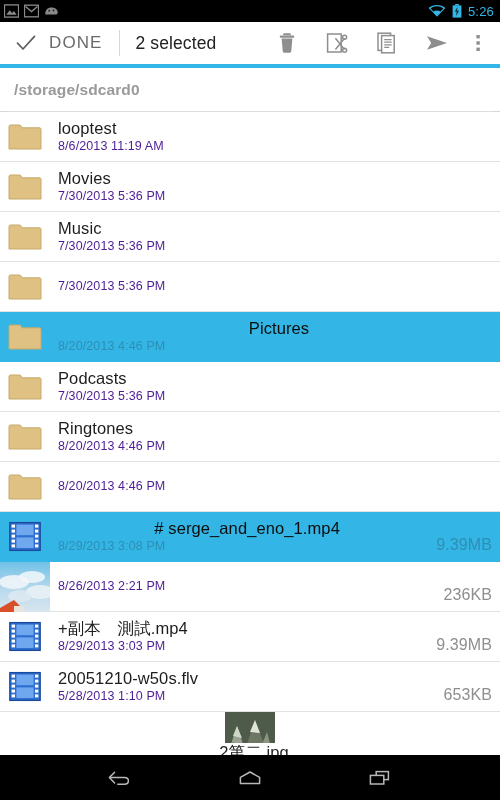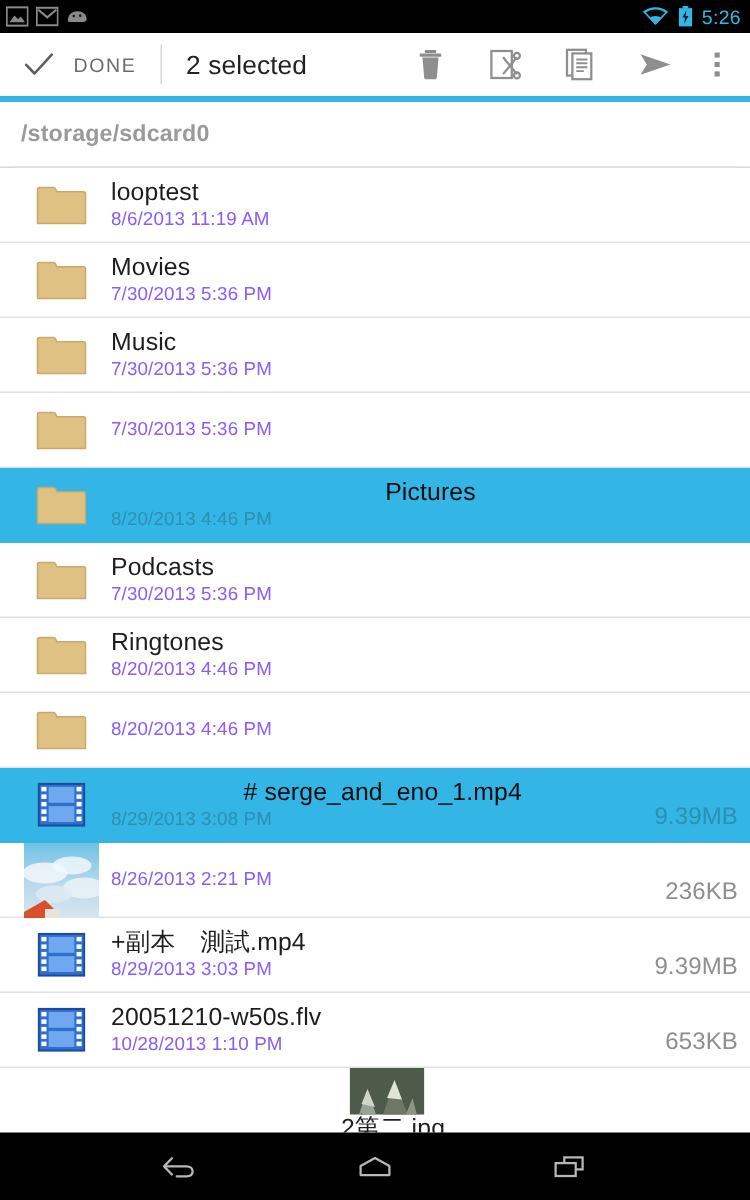--- a/index.html
+++ b/index.html
@@ -23,21 +23,21 @@
   .sb-clock{ color:#33b5e5; font-size:13px; letter-spacing:0.2px; line-height:1; font-family:"Liberation Sans", sans-serif;}
 
   
   .actionbar{
     height:42px; background:#ffffff; display:flex; align-items:center;
     padding:0 6px 0 14px; position:relative;
   }
   .done-grp{ display:flex; align-items:center; gap:11px; cursor:default; }
   .check-ico{ width:24px; height:24px; display:block; }
   .done-lbl{
-    font-size:13px; color:#6b6b6b; letter-spacing:1.1px; font-weight:400;
+    font-size:17px; color:#6b6b6b; letter-spacing:1.1px; font-weight:400;
   }
   .ab-divider{ width:1px; height:26px; background:#d6d6d6; margin:0 16px 0 16px; }
   .sel-count{ font-size:17.5px; color:#222; font-weight:400; letter-spacing:0.1px; }
   .ab-actions{ margin-left:auto; display:flex; align-items:center; }
   .ab-btn{
     width:50px; height:42px; display:flex; align-items:center; justify-content:center;
     cursor:pointer; background:transparent; border:0;
   }
   .ab-btn.overflow{ width:32px; }
   .ab-ico{ display:block; }
@@ -50,36 +50,36 @@
   }
   .pathbar:after{
     content:""; position:absolute; left:8px; right:8px; bottom:-1px; height:1px; background:#dedede;
   }
   .path-text{ font-size:15.5px; color:#9a9a9a; letter-spacing:0.1px;font-weight:bold; }
 
   
   .list{ position:absolute; top:112px; left:0; right:0; bottom:45px; overflow:hidden; background:#fff; }
   .row{
     height:50px; display:flex; align-items:center; position:relative;
-    border-bottom:1px solid #e2e2e2; padding-left:16px; background:#fff;
+    border-bottom:1px solid #e2e2e2; padding-left:0; background:#fff;
   }
   .row.selected{ background:#33b5e5; border-bottom-color:#33b5e5; }
   .row.partial{ border-bottom:none;flex-direction:column; }
   .icon-cell{
     width:50px; min-width:50px; height:50px; display:flex; align-items:center; justify-content:center;
   }
   .thumb-cell{
     width:50px; min-width:50px; height:50px; overflow:hidden; display:block;
   }
   .meta{ flex:1; min-width:0; padding-left:8px; display:flex; flex-direction:column; justify-content:center; gap:1px; }
   .fname{
     font-size:16.5px; color:#1d1d1d; line-height:19px; white-space:nowrap;
     overflow:hidden; text-overflow:ellipsis; letter-spacing:0.1px;
   }
-  .fdate{ font-size:12.5px; color:#8b5cf6; line-height:15px; letter-spacing:0.1px; }
+  .fdate{ font-size:12.5px; color:#4c1d95; line-height:15px; letter-spacing:0.1px; }
   .row.selected .fname{ color:#0d0d0d;text-align:center; }
   .row.selected .fdate{ color:#2e8fb4; }
   .fsize{
     font-size:16px; color:#8e8e8e; padding-right:8px; white-space:nowrap; align-self:flex-end;
     margin-bottom:7px; letter-spacing:0.1px;
   }
   .row.selected .fsize{ color:#2e8fb4; }
 
   
   .folder{ width:34px; height:28px; display:block; }
@@ -373,21 +373,21 @@
     <rect x="26.0" y="3.6" width="3.4" height="3.0"></rect>
               <rect x="26.0" y="8.6" width="3.4" height="3.0"></rect>
     <rect x="26.0" y="13.6" width="3.4" height="3.0"></rect>
               <rect x="26.0" y="18.6" width="3.4" height="3.0"></rect>
     <rect x="26.0" y="23.4" width="3.4" height="3.0"></rect>
   </g>
 </svg>
         </div>
         <div class="meta">
        <div class="fname">20051210-w50s.flv</div>
-       <div class="fdate">10/28/2013 1:10 PM</div>
+       <div class="fdate">5/28/2013 1:10 PM</div>
      </div>
         <div class="fsize">653KB</div>
       </div>
       <div class="row partial">
         <div class="thumb-cell">
           <svg class="thumb" viewBox="0 0 50 50">
   <rect width="50" height="50" fill="#4e5a4a"></rect>
   <path d="M0 50 L12 14 L24 50 Z" fill="#9aa391"></path>
   <path d="M16 50 L30 8 L46 50 Z" fill="#6d7763"></path>
   <path d="M30 50 L42 20 L50 50 Z" fill="#8d9480"></path>

